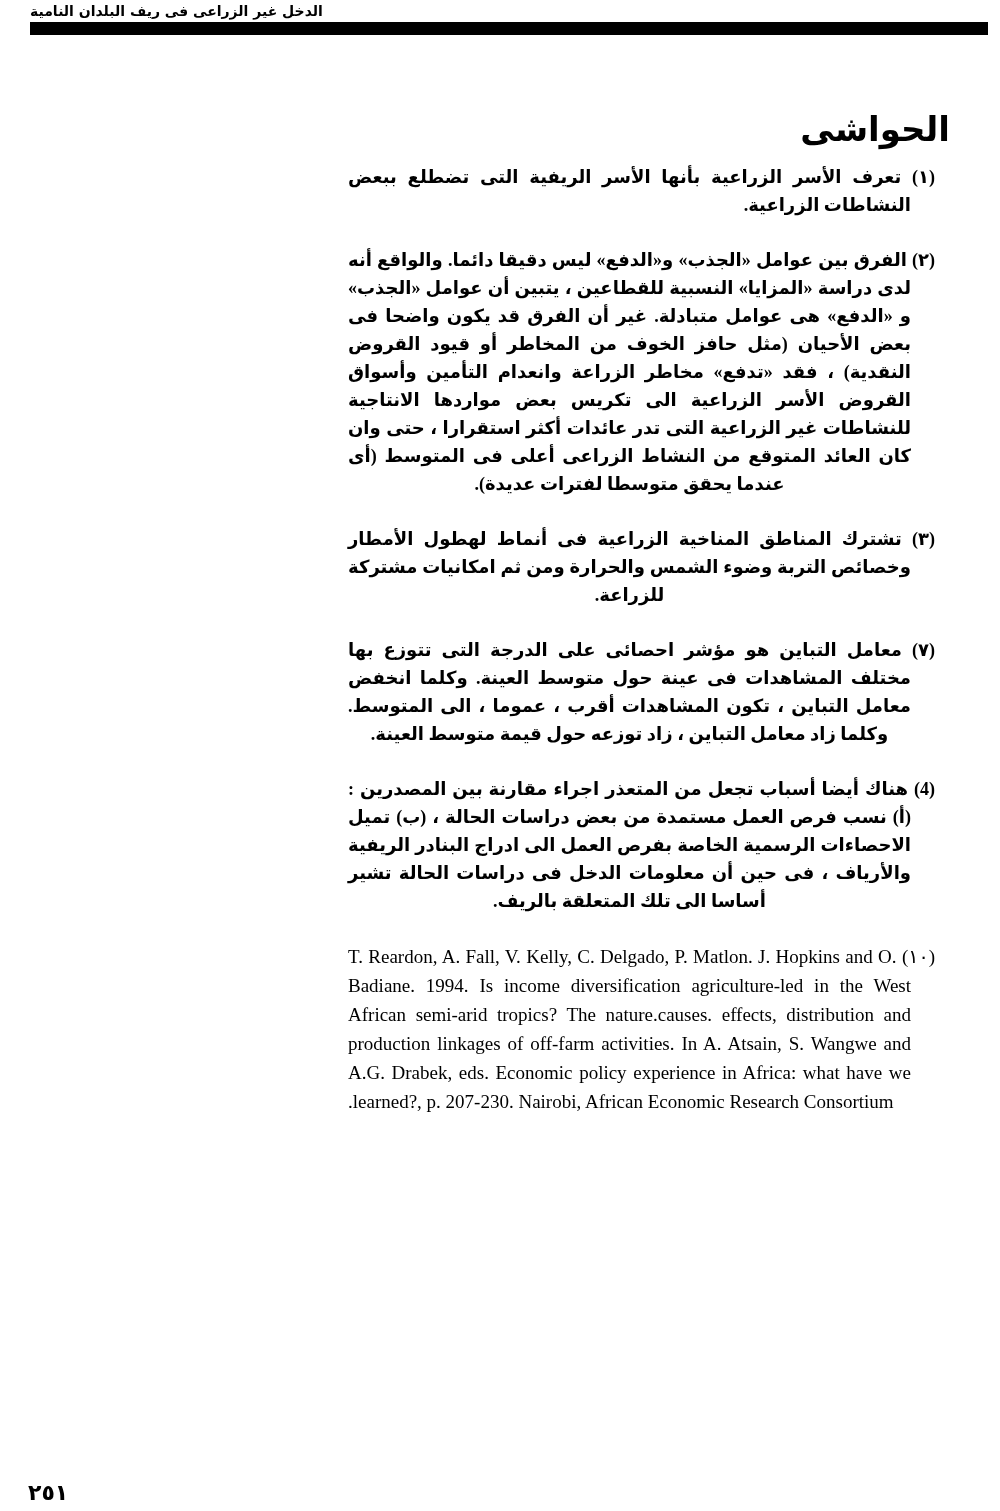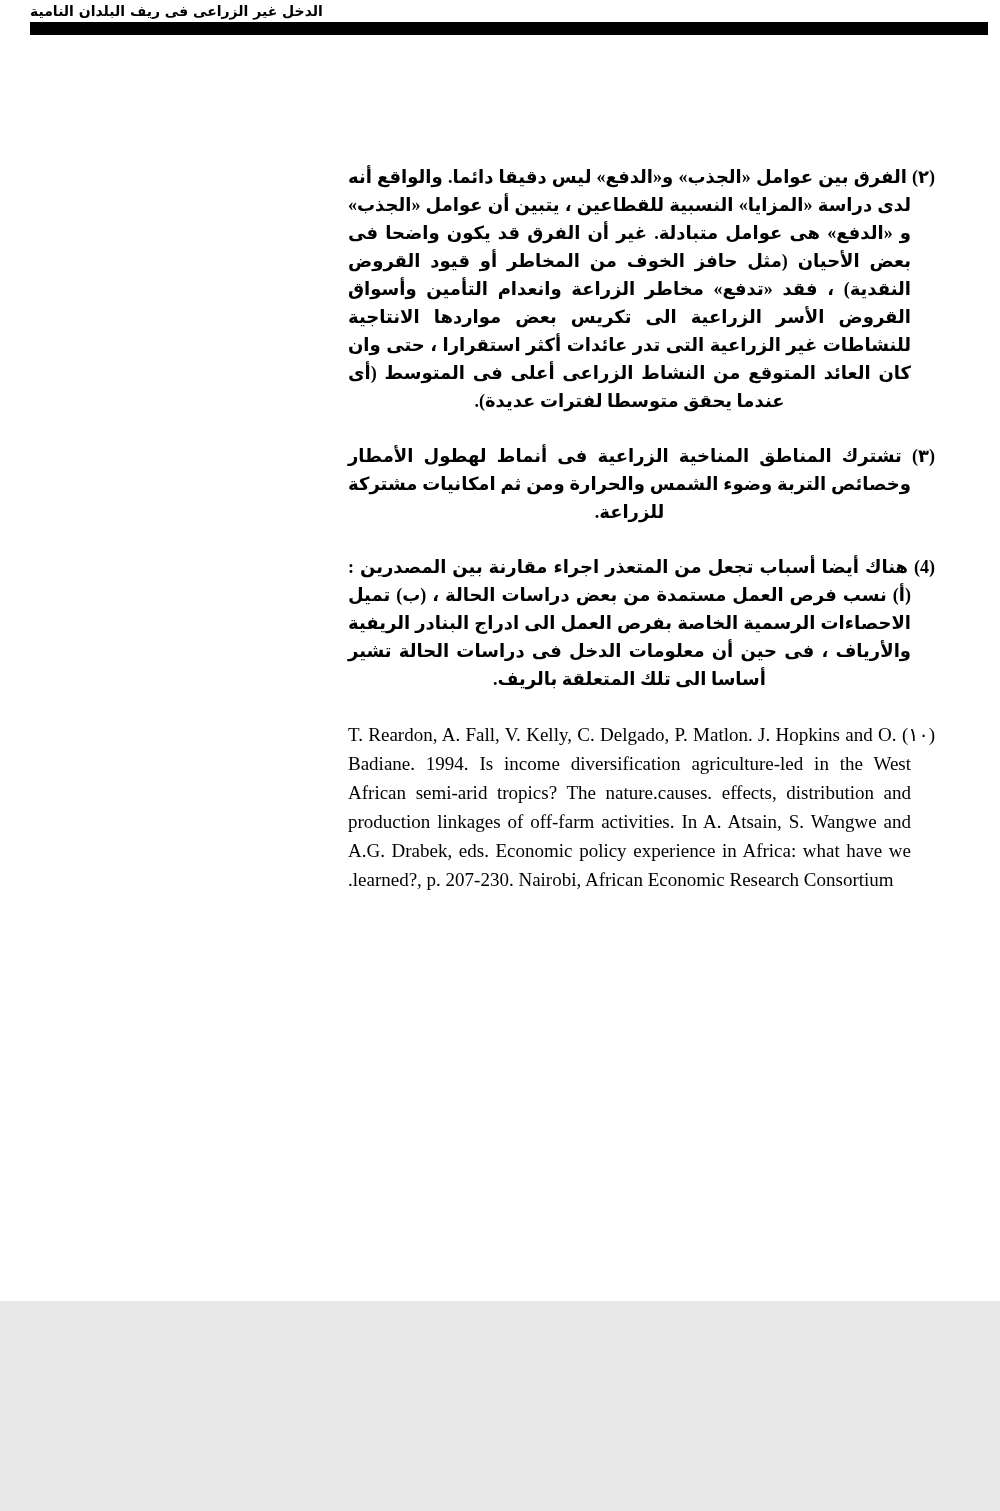--- a/index.html
+++ b/index.html
@@ -1,18 +1,18 @@
 <!DOCTYPE html>
 <html lang="ar"><head>
 <meta charset="utf-8">
 <style>
   html,body{margin:0;padding:0;background:#e8e8e8;}
   .page{
     position:relative;
-    width:1000px;height:1301px;
+    width:1000px;height:1511px;
     margin:0 auto;
     background:#ffffff;
     color:#000;
     overflow:hidden;
   }
   .running-header{
     position:absolute;left:30px;top:2px;
     direction:rtl;
     font-family:"DejaVu Sans",sans-serif;
     font-weight:700;font-size:14px;line-height:18px;
@@ -64,31 +64,34 @@
 </style>
 </head>
 <body>
 
 <div class="page">
 
   <div class="running-header">الدخل غير الزراعى فى ريف البلدان النامية</div>
 
   <div class="rule"></div>
 
+  <h1 class="page-title">الحواشى</h1>
 
   <div class="footnotes">
 
+    <p class="fn ar last-right">(١) تعرف الأسر الزراعية بأنها الأسر الريفية التى تضطلع ببعض النشاطات الزراعية.</p>
 
     <p class="fn ar">(٢) الفرق بين عوامل «الجذب» و«الدفع» ليس دقيقا دائما. والواقع أنه لدى دراسة «المزايا» النسبية للقطاعين ، يتبين أن عوامل «الجذب» و «الدفع» هى عوامل متبادلة. غير أن الفرق قد يكون واضحا فى بعض الأحيان (مثل حافز الخوف من المخاطر أو قيود القروض النقدية) ، فقد «تدفع» مخاطر الزراعة وانعدام التأمين وأسواق القروض الأسر الزراعية الى تكريس بعض مواردها الانتاجية للنشاطات غير الزراعية التى تدر عائدات أكثر استقرارا ، حتى وان كان العائد المتوقع من النشاط الزراعى أعلى فى المتوسط (أى عندما يحقق متوسطا لفترات عديدة).</p>
 
     <p class="fn ar">(٣) تشترك المناطق المناخية الزراعية فى أنماط لهطول الأمطار وخصائص التربة وضوء الشمس والحرارة ومن ثم امكانيات مشتركة للزراعة.</p>
 
 
 
 
+    <p class="fn ar">(٧) معامل التباين هو مؤشر احصائى على الدرجة التى تتوزع بها مختلف المشاهدات فى عينة حول متوسط العينة. وكلما انخفض معامل التباين ، تكون المشاهدات أقرب ، عموما ، الى المتوسط. وكلما زاد معامل التباين ، زاد توزعه حول قيمة متوسط العينة.</p>
 
 
     <p class="fn ar">(4) هناك أيضا أسباب تجعل من المتعذر اجراء مقارنة بين المصدرين : (أ) نسب فرص العمل مستمدة من بعض دراسات الحالة ، (ب) تميل الاحصاءات الرسمية الخاصة بفرص العمل الى ادراج البنادر الريفية والأرياف ، فى حين أن معلومات الدخل فى دراسات الحالة تشير أساسا الى تلك المتعلقة بالريف.</p>
 
     <p class="fn en">(١٠) T. Reardon, A. Fall, V. Kelly, C. Delgado, P. Matlon. J. Hopkins and O. Badiane. 1994. Is income diversification agriculture-led in the West African semi-arid tropics? The nature.causes. effects, distribution and production linkages of off-farm activities. In A. Atsain, S. Wangwe and A.G. Drabek, eds. Economic policy experience in Africa: what have we learned?, p. 207-230. Nairobi, African Economic Research Consortium.</p>
 
   </div>
 
   <div class="page-number">٢٥١</div>
 

